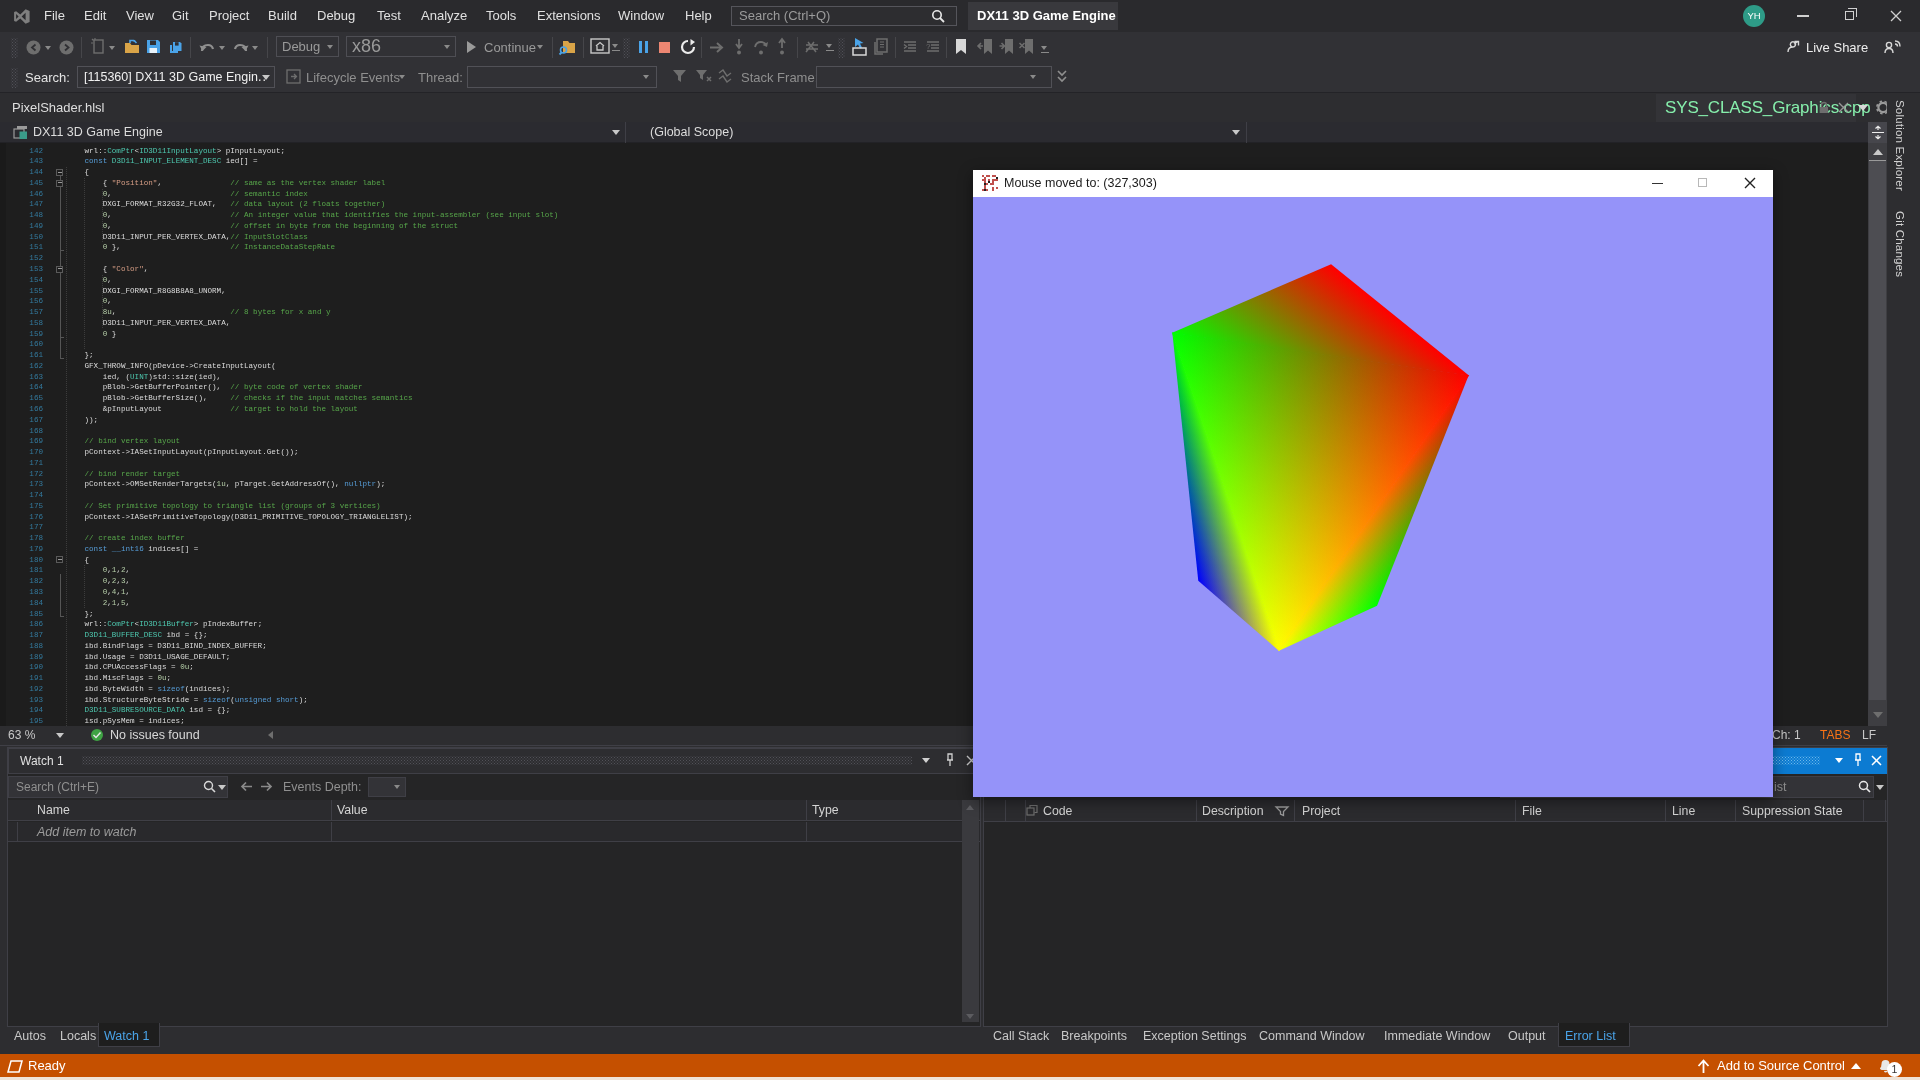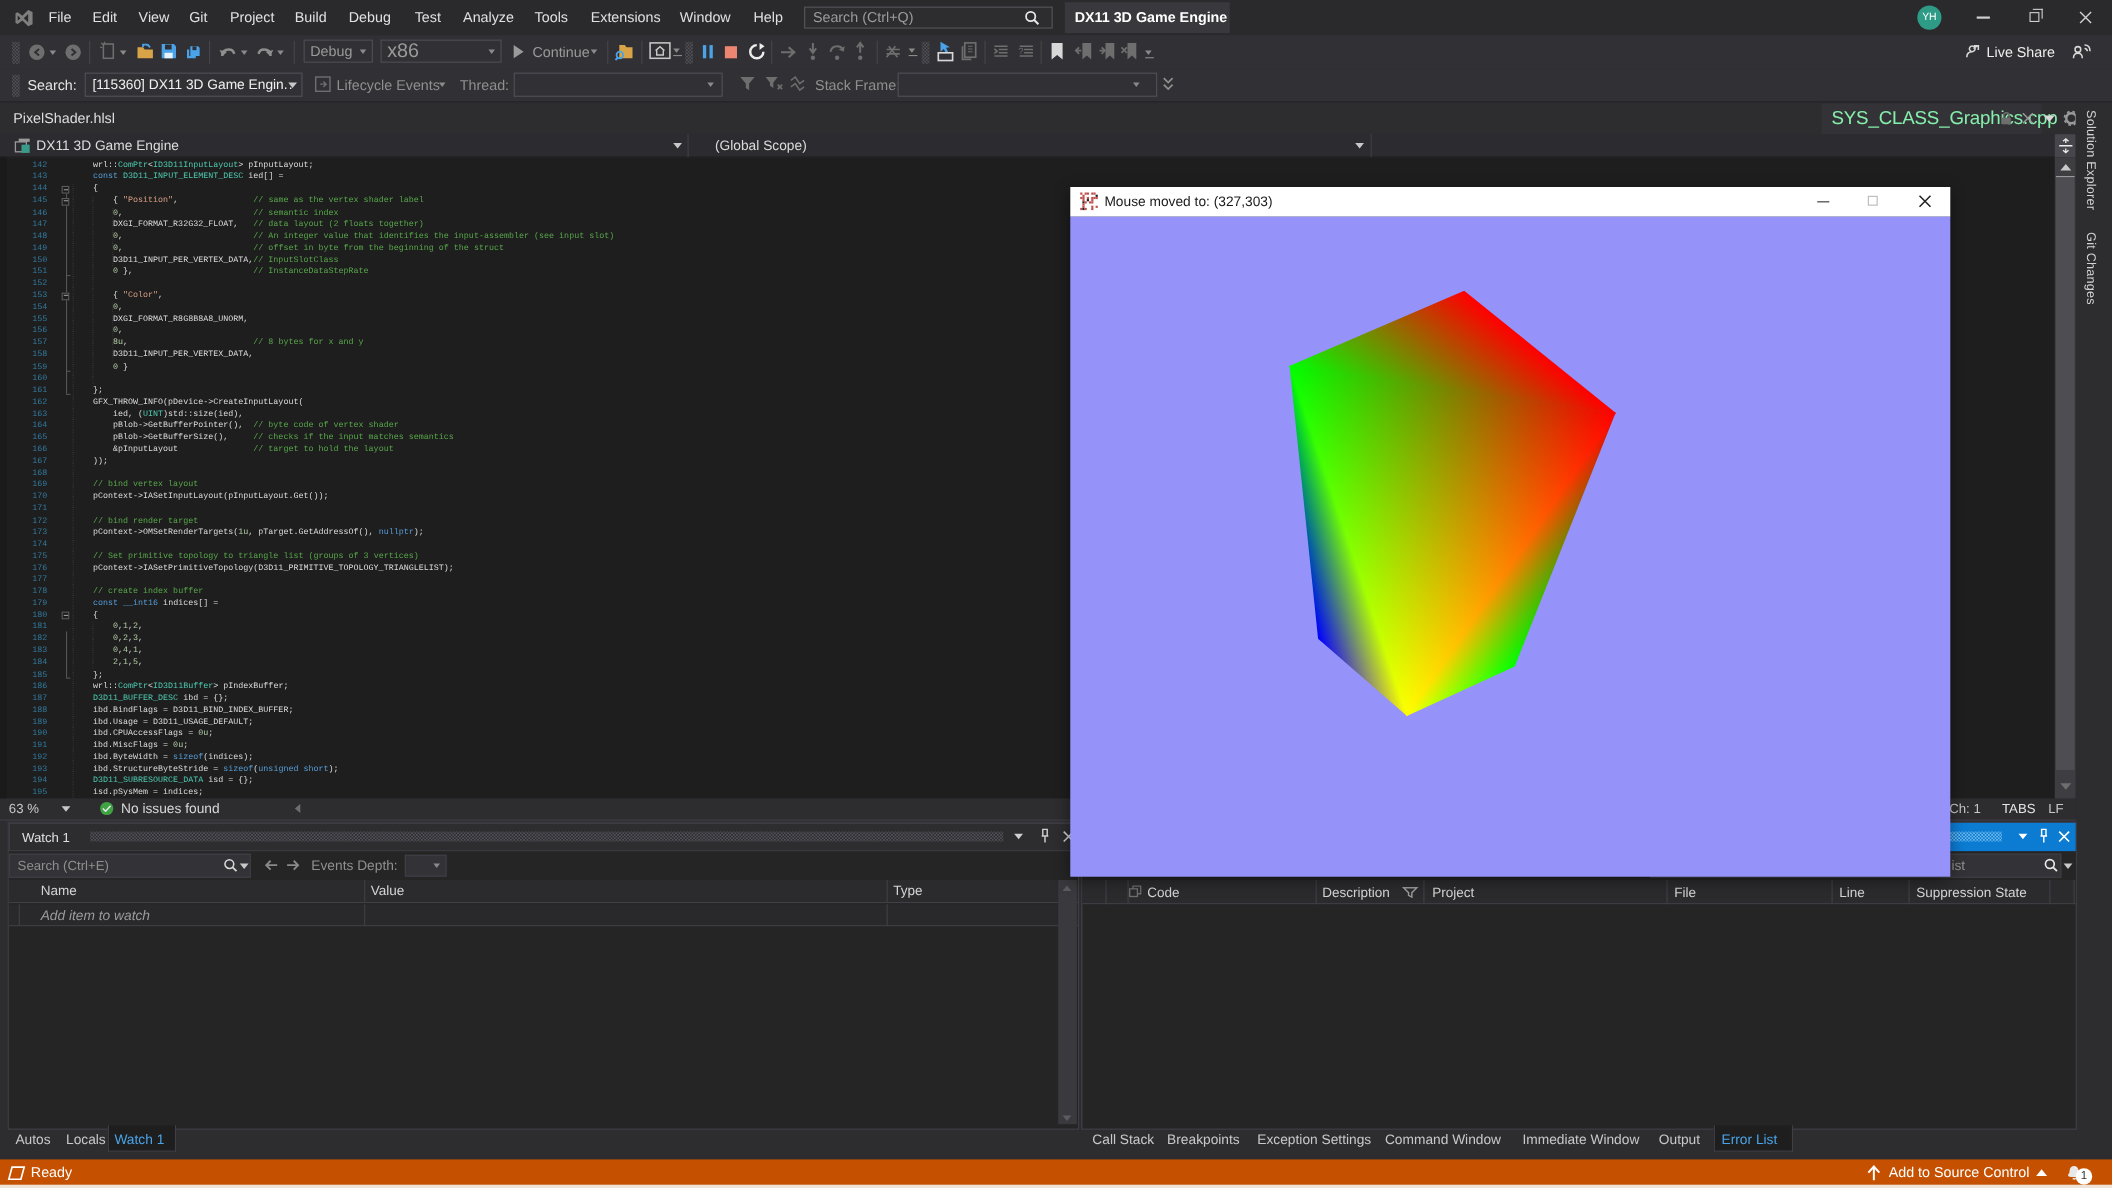--- a/index.html
+++ b/index.html
@@ -393,21 +393,21 @@
 <div class="abs" style="left:0;top:726px;width:1887px;height:18px;background:#2d2d30"></div>
 <div class="abs" style="left:8px;top:726px;height:18px;line-height:18px;color:#c8c8c8;font-size:12px">63 %</div>
 <div class="caret2" style="left:56px;top:733px"></div>
 <div class="abs" style="left:91px;top:729px;width:12px;height:12px;border-radius:50%;background:#3fa344"></div>
 <svg class="ico" style="left:93px;top:732px" width="8" height="7" viewBox="0 0 8 7">
     <path d="M0.5 3 L3 5.5 L7.5 0.5" stroke="#e8e8e8" stroke-width="1.4" fill="none"></path>
   </svg>
 <div class="abs" style="left:110px;top:726px;height:18px;line-height:18px;color:#d8d8d8;font-size:12.5px">No issues found</div>
 <div style="position:absolute;left:268px;top:731px;width:0;height:0;border-top:4px solid transparent;border-bottom:4px solid transparent;border-right:5px solid #6e6e6e"></div>
 <div class="abs" style="left:1772px;top:726px;height:18px;line-height:18px;color:#c8c8c8;font-size:12px">Ch: 1</div>
-<div class="abs" style="left:1820px;top:726px;height:18px;line-height:18px;color:#e5e5e5;font-size:12px">TABS</div>
+<div class="abs" style="left:1820px;top:726px;height:18px;line-height:18px;color:#f97316;font-size:12px">TABS</div>
 <div class="abs" style="left:1862px;top:726px;height:18px;line-height:18px;color:#c8c8c8;font-size:12px">LF</div>
 <div class="abs" style="left:0;top:745px;width:1920px;height:1px;background:#3f3f46"></div>
 <div class="abs" style="left:1887px;top:94px;width:33px;height:962px;background:#2d2d30"></div>
 <div class="vtxt abs" style="left:1894px;top:100px">Solution Explorer</div>
 <div class="vtxt abs" style="left:1894px;top:211px">Git Changes</div>
 <div class="abs" style="left:8px;top:748px;width:972px;height:278px;background:#252526;outline:1px solid #3f3f46"></div>
 <div class="abs" style="left:8px;top:748px;width:972px;height:26px;background:#2d2d30;border:1px solid #3f3f46"></div>
 <div class="abs" style="left:20px;top:748px;height:26px;line-height:26px;color:#e0e0e0;font-size:12px">Watch 1</div>
 <div class="abs dots" style="left:82px;top:756px;width:830px;height:9px"></div>
 <div style="position:absolute;left:922px;top:758px;width:0;height:0;border-left:4.5px solid transparent;border-right:4.5px solid transparent;border-top:5.5px solid #d0d0d0"></div>

